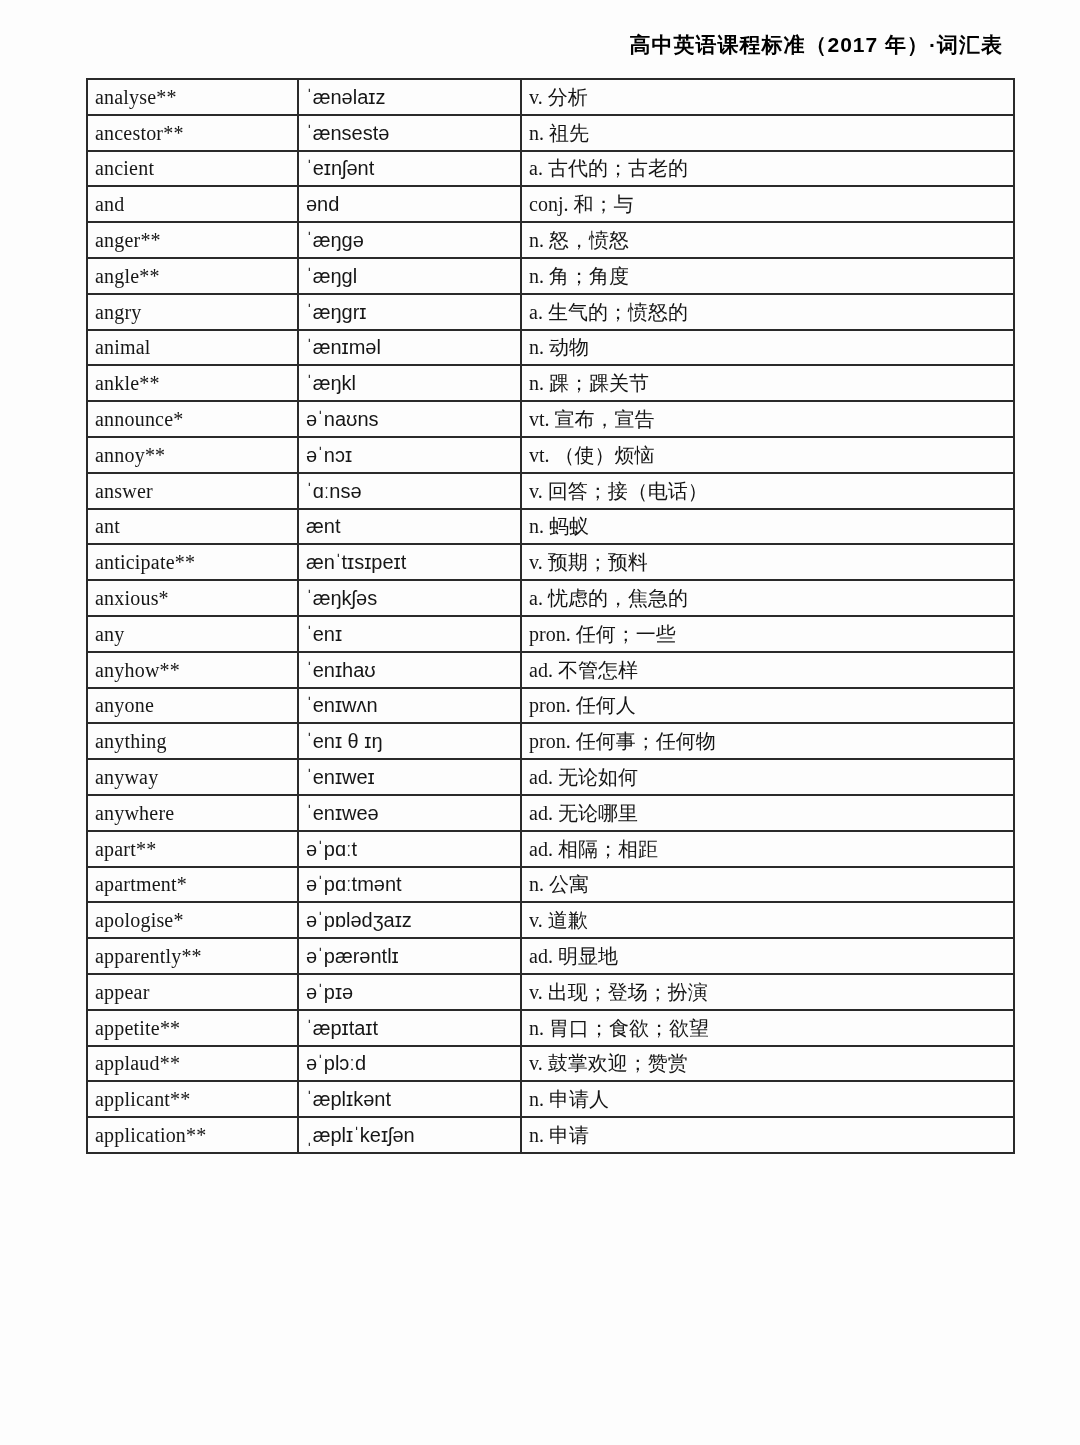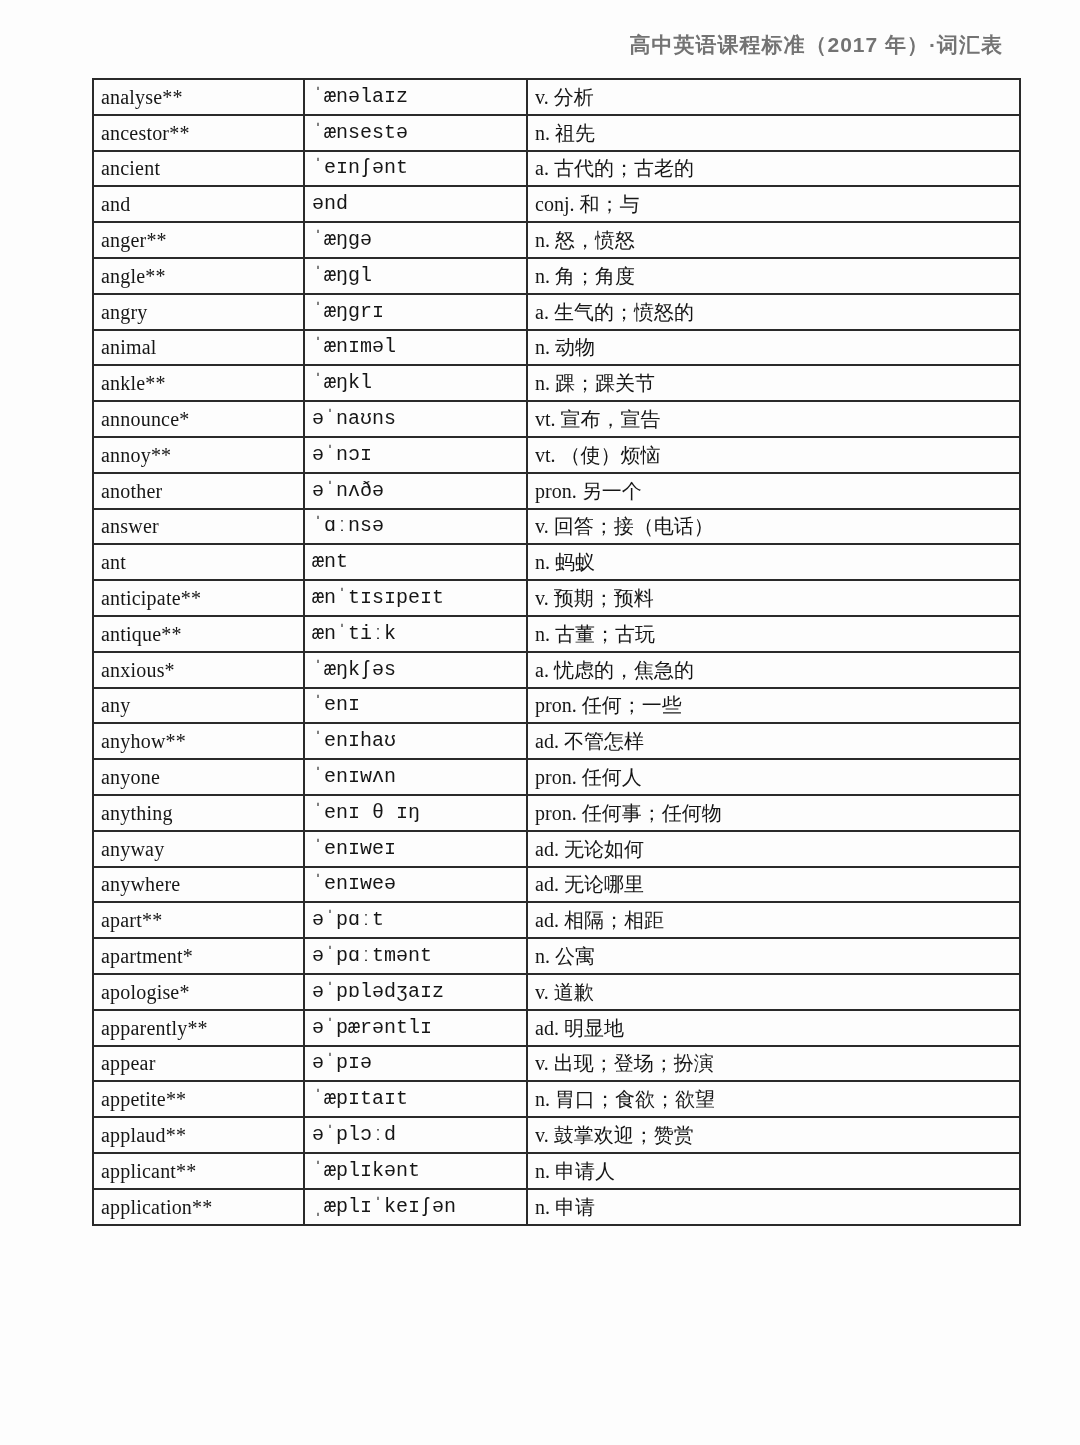--- a/index.html
+++ b/index.html
@@ -16,47 +16,47 @@
     overflow: hidden;
   }
   .page-header {
     position: absolute;
     top: 31px;
     right: 77px;
     font-family: "Liberation Sans", "DejaVu Sans", sans-serif;
     font-weight: 700;
     font-size: 21px;
     letter-spacing: 1px;
-    color: #737373;
+    color: #000000;
     white-space: nowrap;
   }
   table.vocab {
     position: absolute;
-    left: 92px;
+    left: 86px;
     top: 78px;
     width: 927px;
     border-collapse: collapse;
     table-layout: fixed;
   }
   table.vocab td {
     border: 2px solid #2a2a2a;
     height: 33.8px;
     padding: 0 4px 0 7px;
     font-size: 20px;
     line-height: 1;
     vertical-align: middle;
     white-space: nowrap;
     overflow: hidden;
   }
   td.word-cell {
     font-family: "Liberation Serif", "DejaVu Serif", serif;
     letter-spacing: 0.2px;
   }
   td.ipa-cell {
-    font-family: Liberation Mono, monospace;
+    font-family: Liberation Sans, sans-serif;
     font-size: 19px;
   }
   td.meaning-cell {
     font-size: 19px;
   }
 </style>
 </head>
 <body>
 
 <div class="page-header">高中英语课程标准（2017 年）·词汇表</div>
@@ -117,43 +117,33 @@
         <td class="word-cell">announce*</td>
         <td class="ipa-cell">əˈnaʊns</td>
         <td class="meaning-cell">vt. 宣布，宣告</td>
       </tr>
       <tr>
         <td class="word-cell">annoy**</td>
         <td class="ipa-cell">əˈnɔɪ</td>
         <td class="meaning-cell">vt. （使）烦恼</td>
       </tr>
       <tr>
-        <td class="word-cell">another</td>
-        <td class="ipa-cell">əˈnʌðə</td>
-        <td class="meaning-cell">pron. 另一个</td>
-      </tr>
-      <tr>
         <td class="word-cell">answer</td>
         <td class="ipa-cell">ˈɑːnsə</td>
         <td class="meaning-cell">v. 回答；接（电话）</td>
       </tr>
       <tr>
         <td class="word-cell">ant</td>
         <td class="ipa-cell">ænt</td>
         <td class="meaning-cell">n. 蚂蚁</td>
       </tr>
       <tr>
         <td class="word-cell">anticipate**</td>
         <td class="ipa-cell">ænˈtɪsɪpeɪt</td>
         <td class="meaning-cell">v. 预期；预料</td>
-      </tr>
-      <tr>
-        <td class="word-cell">antique**</td>
-        <td class="ipa-cell">ænˈtiːk</td>
-        <td class="meaning-cell">n. 古董；古玩</td>
       </tr>
       <tr>
         <td class="word-cell">anxious*</td>
         <td class="ipa-cell">ˈæŋkʃəs</td>
         <td class="meaning-cell">a. 忧虑的，焦急的</td>
       </tr>
       <tr>
         <td class="word-cell">any</td>
         <td class="ipa-cell">ˈenɪ</td>
         <td class="meaning-cell">pron. 任何；一些</td>

